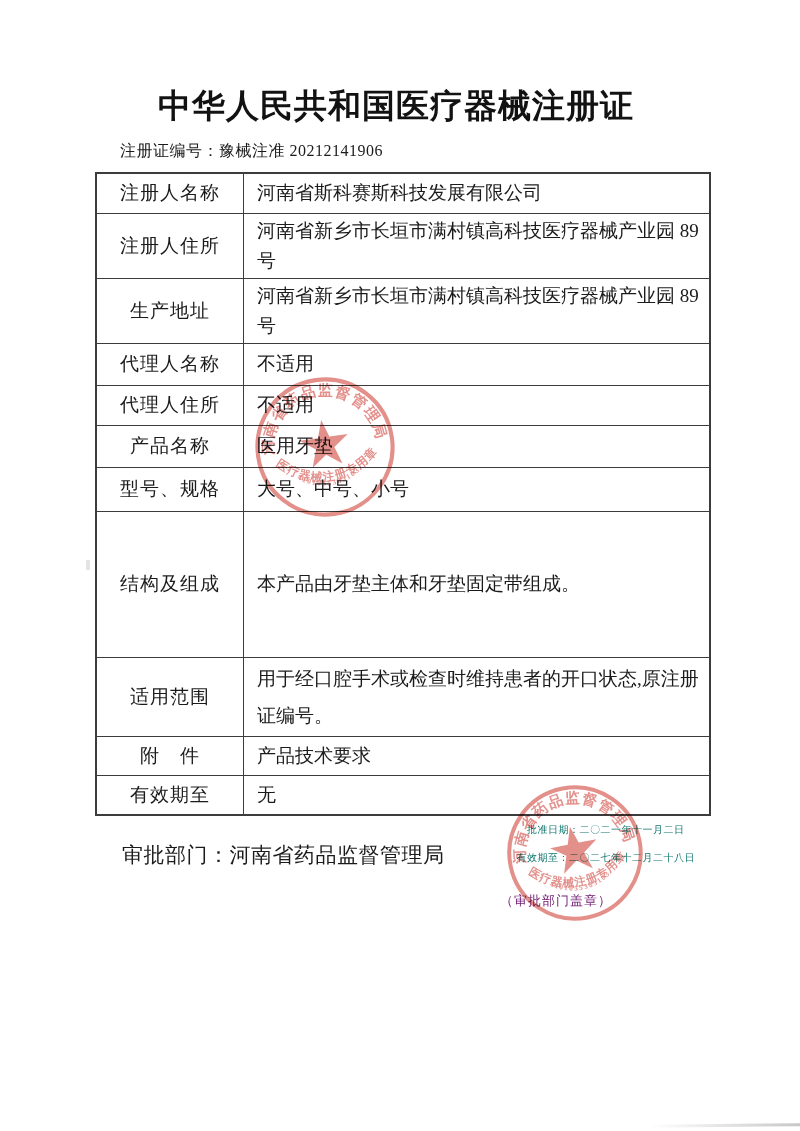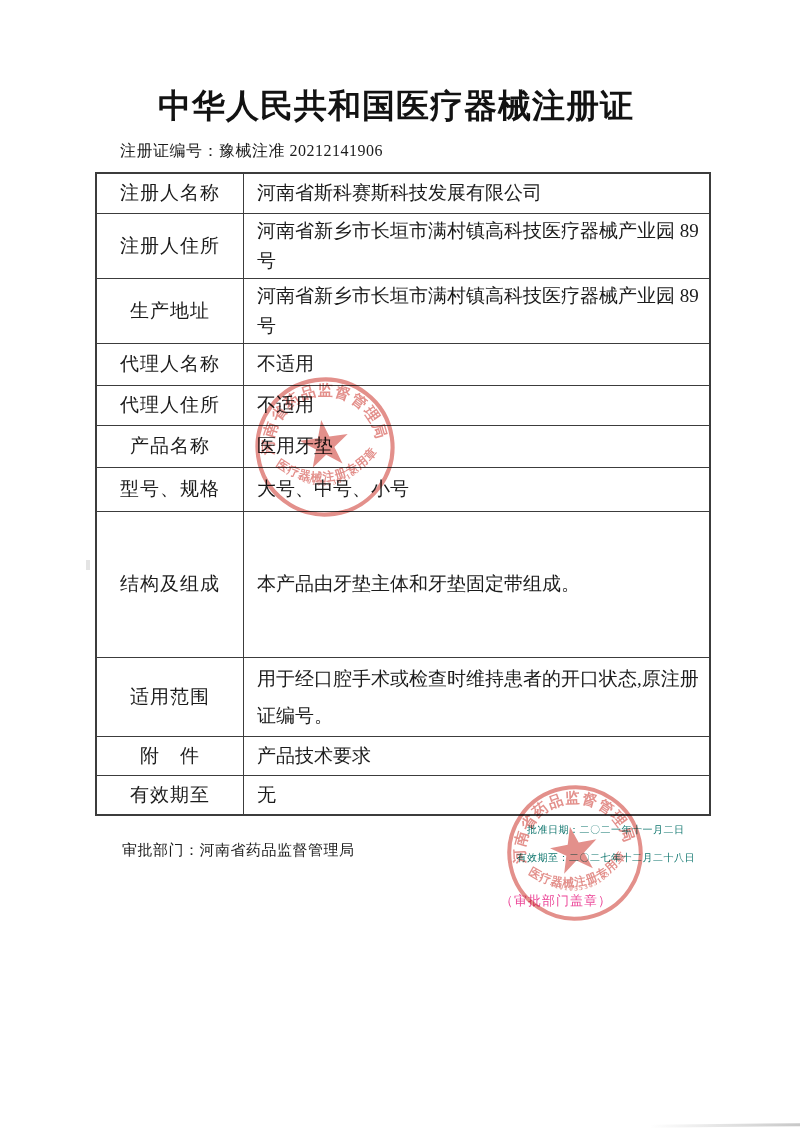--- a/index.html
+++ b/index.html
@@ -27,28 +27,28 @@
   }
   table.cert-table{border:2px solid #3c3c3c;}
   td.lbl{width:138px;text-align:center;letter-spacing:1px;padding:0 4px;}
   td.val{padding:2px 10px 2px 13px;line-height:30px;}
   tr.r1{height:40px;} tr.r2{height:42px;} tr.r3{height:46px;}
   tr.r4{height:42px;} tr.r5{height:40px;} tr.r6{height:42px;}
   tr.r7{height:44px;} tr.r8{height:146px;} tr.r9{height:75px;}
   tr.r10{height:39px;} tr.r11{height:40px;} tr.r12{height:42px;}
   tr.r9 td.val{line-height:37px;}
   .footer-dept{
-    position:absolute;left:122px;top:841px;font-size:15px;color:#1b1b1b;letter-spacing:.5px;
+    position:absolute;left:122px;top:841px;font-size:21px;color:#1b1b1b;letter-spacing:.5px;
   }
   .footer-dates{
     position:absolute;right:105px;top:816px;text-align:center;
     font-size:10px;line-height:28px;color:#0f766e;letter-spacing:.5px;
   }
   .seal-note{
-    position:absolute;left:500px;top:892px;font-size:13px;color:#ec4899;letter-spacing:1px;font-family:Liberation Serif, serif;
+    position:absolute;left:500px;top:892px;font-size:13px;color:#701a75;letter-spacing:1px;font-family:Liberation Serif, serif;
   }
   .stamp{
     position:absolute;mix-blend-mode:multiply;opacity:.62;pointer-events:none;
   }
   .stamp1{left:252px;top:374px;width:146px;height:146px;transform:rotate(-8deg);}
   .stamp2{left:504px;top:782px;width:142px;height:142px;transform:rotate(-11deg);}
   .stamp svg{width:100%;height:100%;}
   .stamp text{font-family:"Liberation Serif","DejaVu Serif",serif;font-weight:700;}
   .scan-shadow{
     position:absolute;right:0;bottom:4px;width:150px;height:3px;

